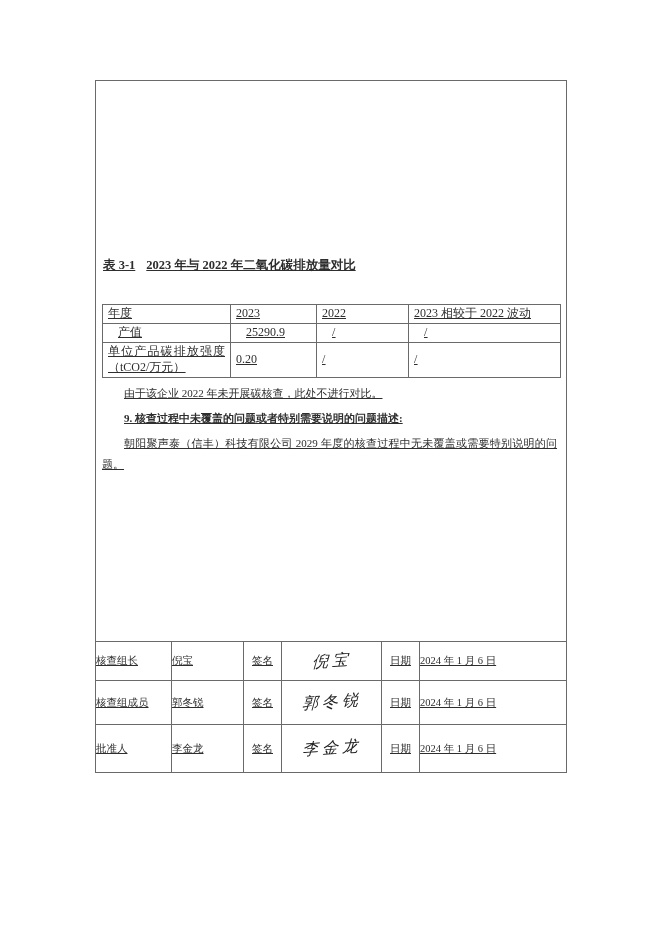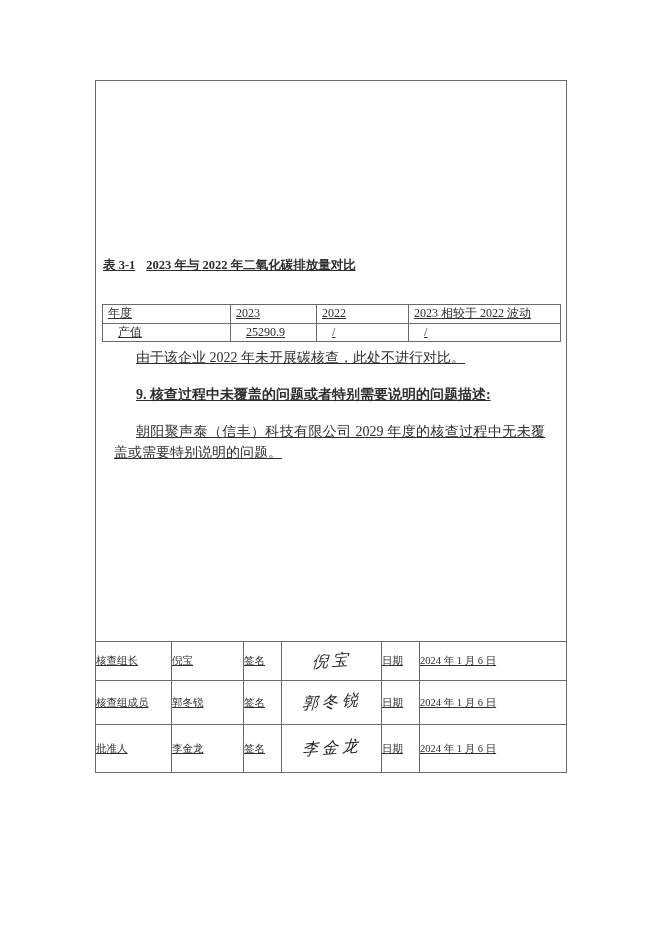--- a/index.html
+++ b/index.html
@@ -59,38 +59,38 @@
     line-height: 1.32;
     box-sizing: border-box;
   }
   table.cmp td.lbl { text-align: justify; }
   tr.hrow  td { height: 19px; }
   tr.r2ln  td { height: 27px; }
   tr.r2ln2 td { height: 30px; }
   tr.r1ln  td { height: 16px; padding-left: 15px; }
   
   .para {
-    font-size: 14px;
+    font-size: 11px;
     line-height: 21px;
-    margin: 16px;
+    margin: 4px;
     padding: 0 5px 0 2px;
     text-indent: 22px;
     text-align: justify;
   }
   .para.first { margin-top: 5px; }
   .para.bold { font-weight: bold; }
   
   tr.srow td { font-size: 10.5px; }
   td.role {
     padding: 2px 6px;
     text-align: justify;
     line-height: 1.5;
   }
   td.name { padding: 2px 7px; }
-  td.slabel { text-align: left; padding: 2px 1px; }
+  td.slabel { text-align: center; padding: 2px 1px; }
   td.sigcell { text-align: center; overflow: hidden; }
   td.datecell { padding: 2px 8px; }
   .sig {
     display: inline-block;
     font-size: 16px;
     font-style: italic;
     letter-spacing: 4px;
     transform: rotate(-4deg) skewX(-6deg);
     color: #222222;
     white-space: nowrap;
@@ -132,20 +132,26 @@
             <td>2023</td>
             <td>2022</td>
             <td>2023 相较于 2022 波动</td>
           </tr>
           <tr class="r1ln">
             <td class="lbl">产值</td>
             <td>25290.9</td>
             <td>/</td>
             <td>/</td>
           </tr>
+          <tr class="r2ln2">
+            <td class="lbl">单位产品碳排放强度（tCO2/万元）</td>
+            <td>0.20</td>
+            <td>/</td>
+            <td>/</td>
+          </tr>
         </tbody>
             </table>
 
         <p class="para first">由于该企业 2022 年未开展碳核查，此处不进行对比。</p>
         <p class="para bold">9. 核查过程中未覆盖的问题或者特别需要说明的问题描述:</p>
         <p class="para">朝阳聚声泰（信丰）科技有限公司 2029 年度的核查过程中无未覆盖或需要特别说明的问题。</p>
 
       </td>
     </tr>
 

